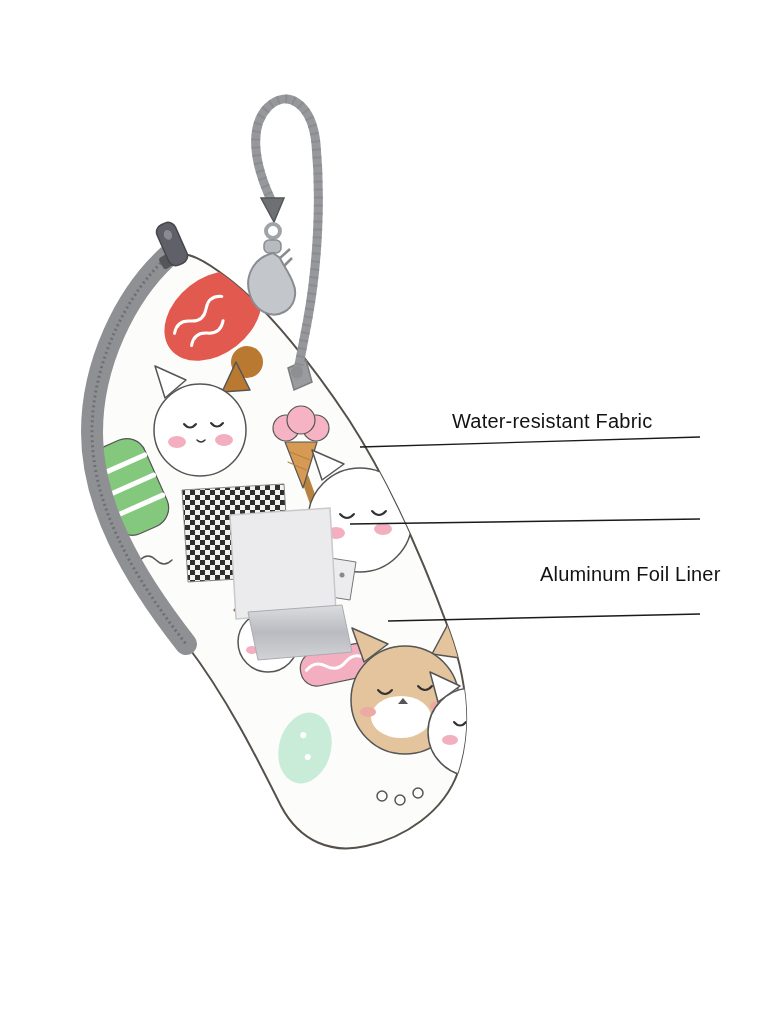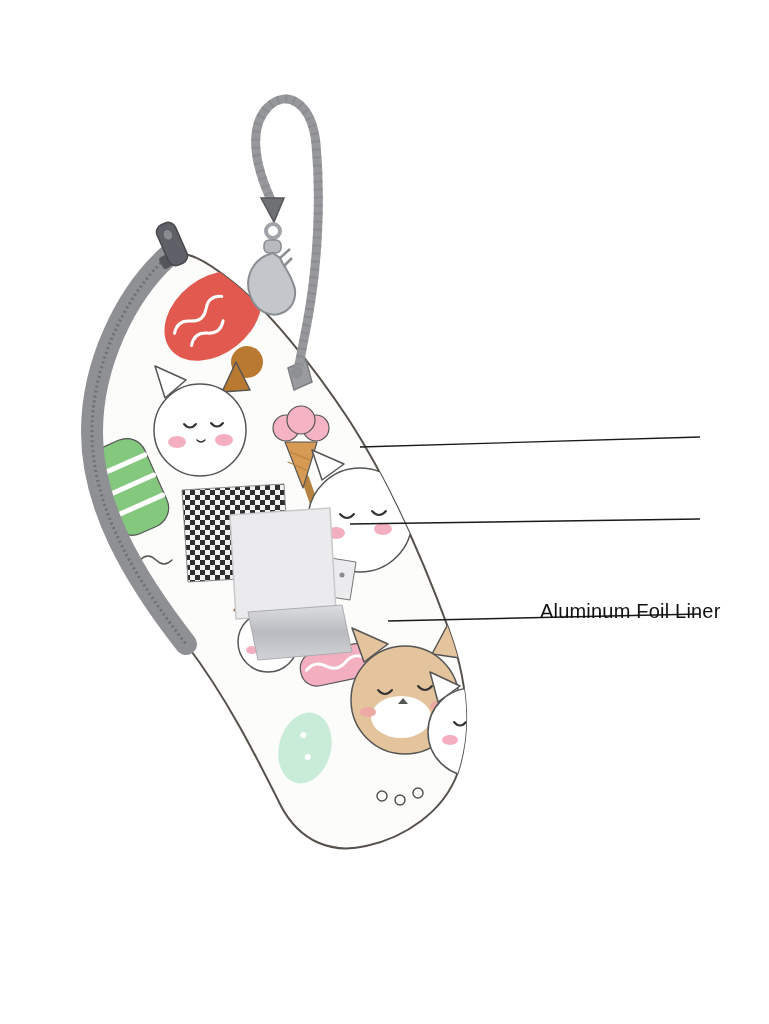--- a/index.html
+++ b/index.html
@@ -7,21 +7,21 @@
     position:relative; width:769px; height:1024px; background:#ffffff;
     font-family:"Liberation Sans", sans-serif; overflow:hidden;
   }
   .figure-svg { position:absolute; left:0; top:0; }
   .annotation {
     position:absolute; font-size:20px; color:#121212;
     letter-spacing:0.2px; white-space:nowrap;
   }
   .ann-1 { left:452px; top:410px; }
   .ann-2 { left:538px; top:496px; }
-  .ann-3 { left:540px; top:600px; }
+  .ann-3 { left:540px; top:563px; }
 </style>
 </head>
 <body>
 
 <div class="page">
 
   <svg class="figure-svg" width="769" height="1024" viewBox="0 0 769 1024">
     <defs>
       <path id="bagShape" d="M 168 256
         C 125 295, 92 365, 92 432
@@ -188,14 +188,15 @@
       <path d="M 280 258 L 290 249 M 284 266 L 292 258" stroke="#898d92" stroke-width="2.5" fill="none"></path>
     </g>
 
     <g stroke="#1a1a1a" stroke-width="1.4">
       <path d="M 360 447 L 700 437"></path>
       <path d="M 350 524 L 700 519"></path>
       <path d="M 388 621 L 700 614"></path>
     </g>
   </svg>
 
+  <div class="annotation ann-1">Water-resistant Fabric</div>
   <div class="annotation ann-3">Aluminum Foil Liner</div>
 </div>
 
 </body></html>

